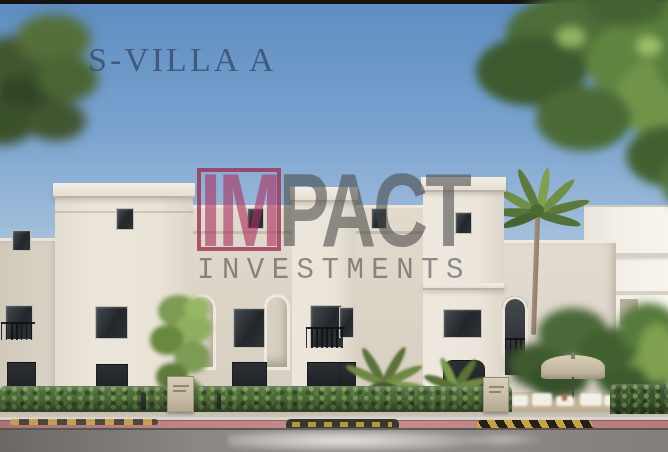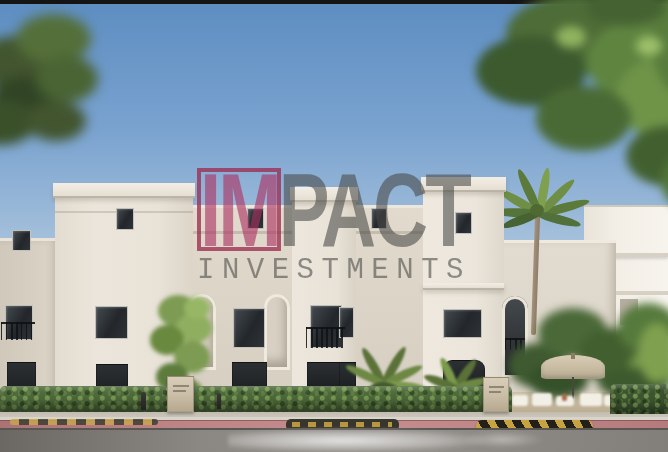--- a/index.html
+++ b/index.html
@@ -197,14 +197,15 @@
     <i class="blob" style="left:225px;top:160px;width:95px;height:70px;background:#517438"></i>
     <i class="blob" style="left:150px;top:0;width:80px;height:40px;background:#456332"></i>
     <i class="blob" style="left:120px;top:40px;width:30px;height:22px;background:#8fb35f"></i>
     <i class="blob" style="left:200px;top:50px;width:26px;height:20px;background:#9cc06a"></i>
   </div>
 
   <div class="wm-box"></div>
   <div class="wm-impact"><span class="wm-im">IM</span><span class="wm-pact">PACT</span></div>
   <div class="wm-sub">INVESTMENTS</div>
 
+  <div class="title">S-VILLA A</div>
 
 </div>
 
 </body></html>

